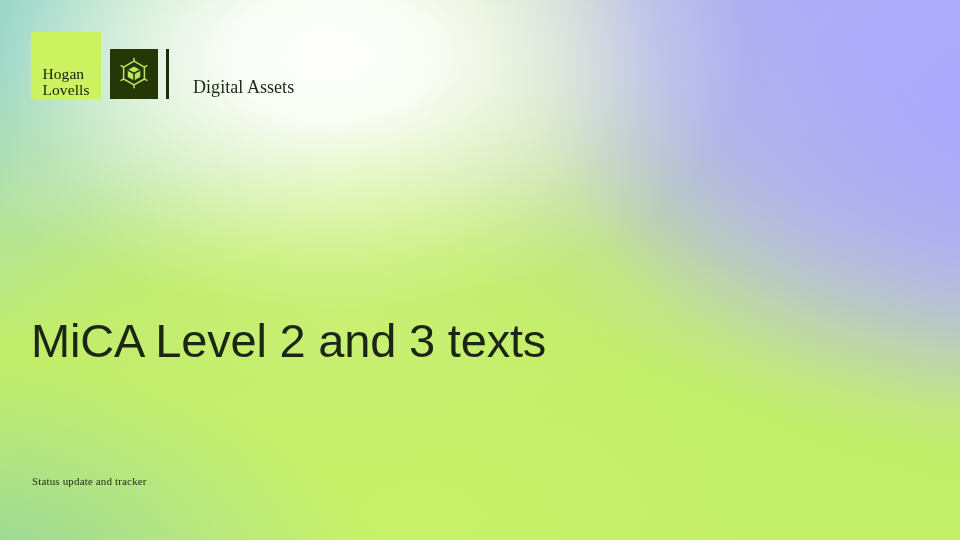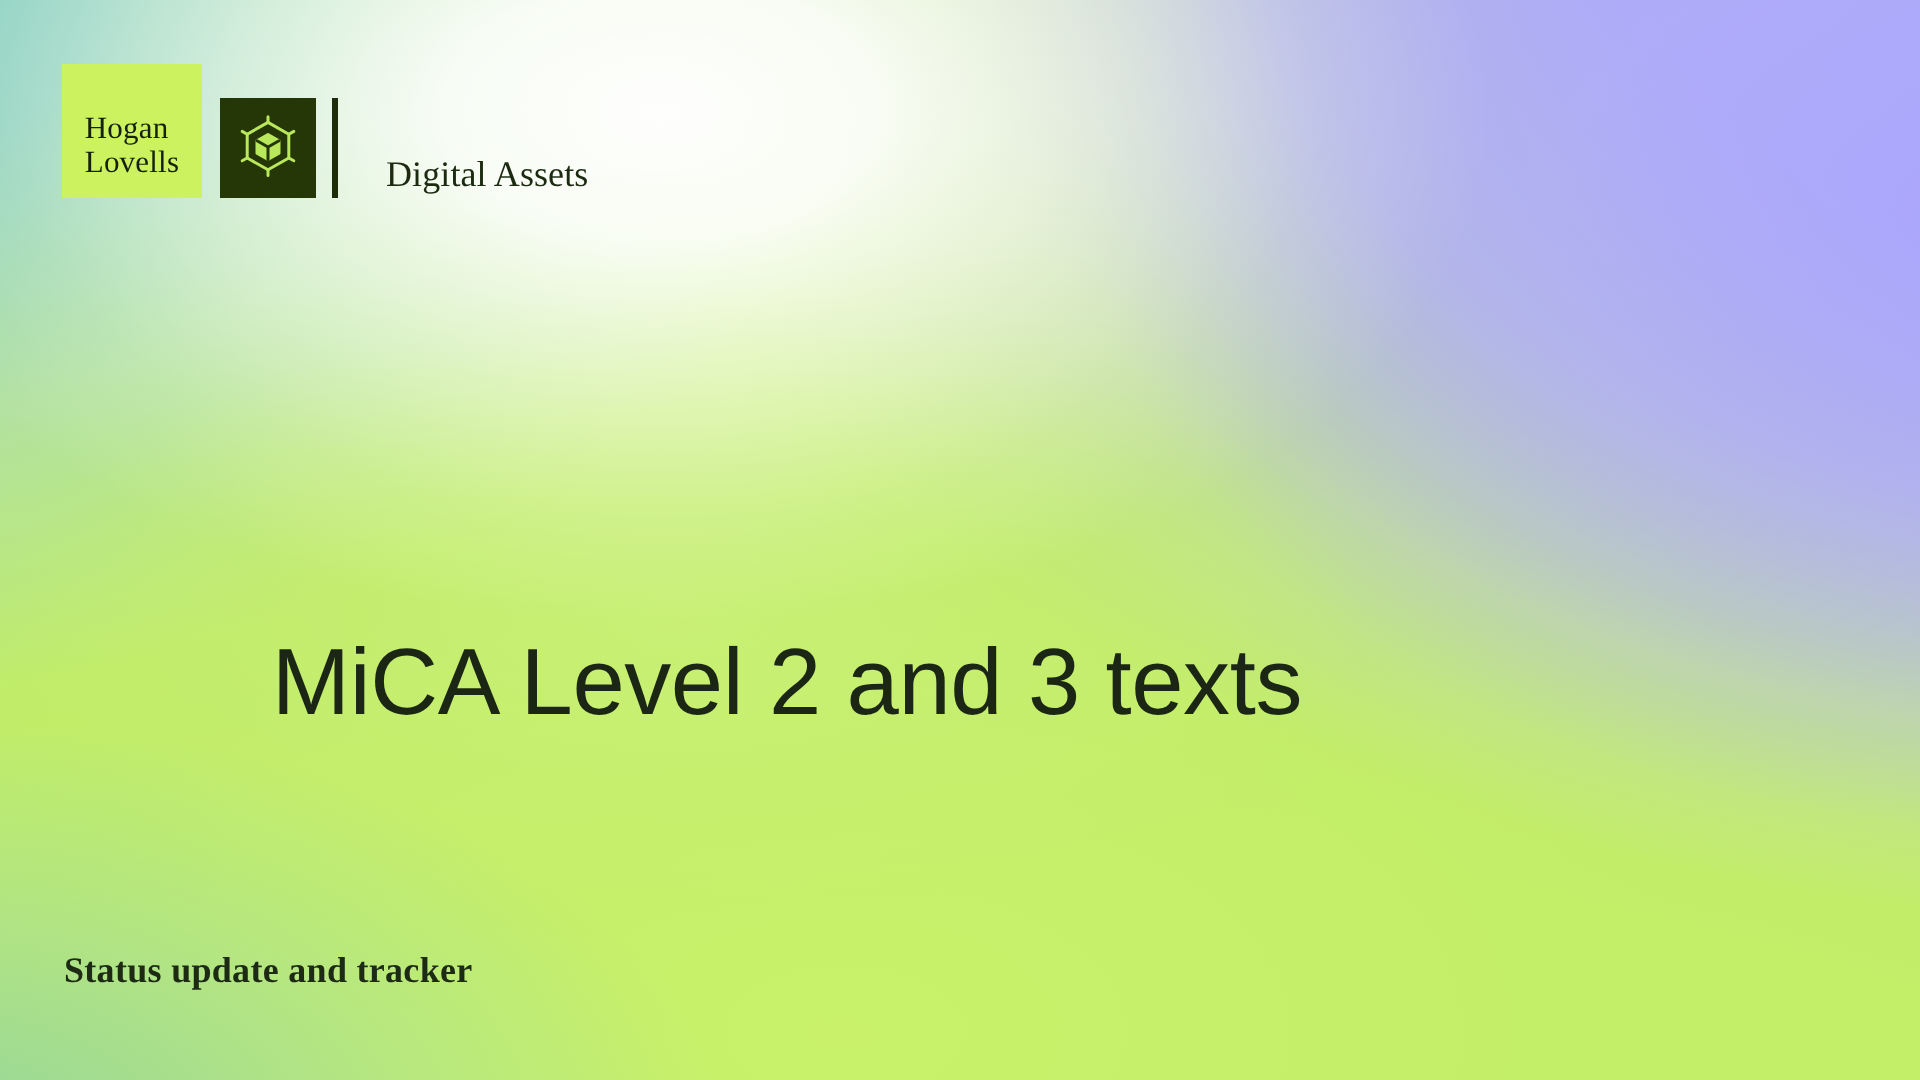--- a/index.html
+++ b/index.html
@@ -80,21 +80,21 @@
     position:absolute;
     left:31px; top:32px;
     display:flex;
     align-items:flex-end;
     height:67px;
   }
   .hl-mark {
     width:70px; height:67px;
     background:#cdf25f;
     display:flex;
-    align-items:center;
+    align-items:flex-end;
     justify-content:center;
   }
   .hl-mark-text {
     font-family:"Liberation Serif", serif;
     font-size:15.5px;
     line-height:1.08;
     color:#14210c;
     text-align:left;
     letter-spacing:0.1px;
     padding-top:16px;
@@ -129,29 +129,28 @@
     position:absolute;
     left:31px;
     top:313px;
     width:620px;
     font-family:"Liberation Sans", sans-serif;
     font-size:47px;
     font-weight:400;
     line-height:1.19;
     color:#1b2614;
     letter-spacing:-0.2px;
-    text-align:right;
   }
   .subtitle {
     position:absolute;
     left:32px;
     top:475px;
     font-family:"Liberation Serif", serif;
-    font-size:18px;
-    font-weight:700;
+    font-size:11px;
+    font-weight:400;
     color:#1d2a14;
     letter-spacing:0.15px;
   }
 </style>
 </head>
 <body>
 
 <div class="slide">
 
   <div class="bg-base"></div>

